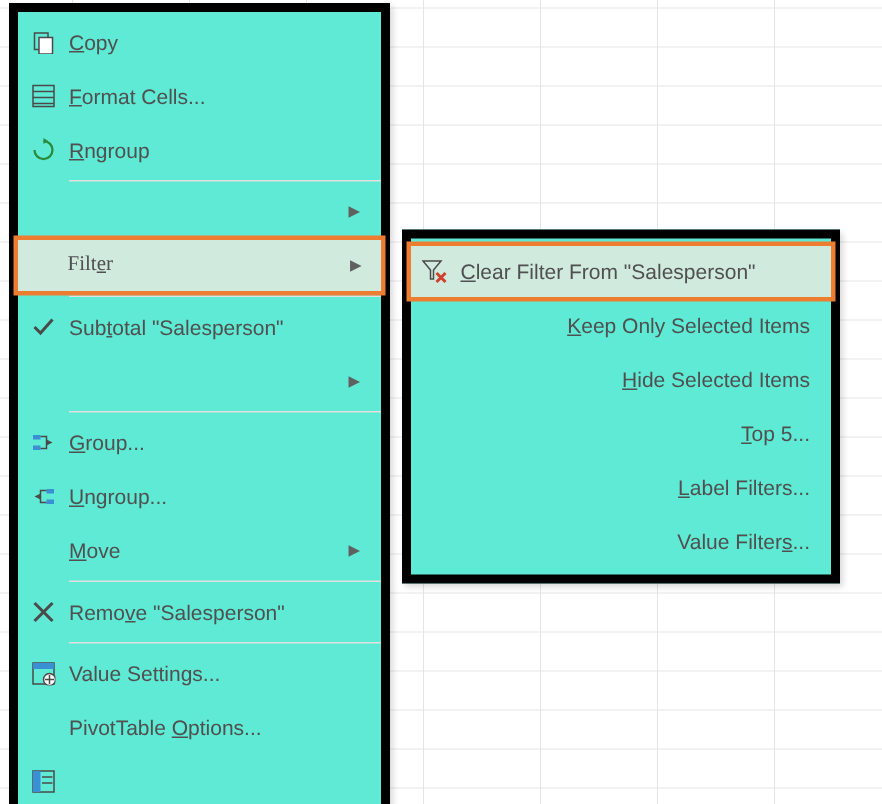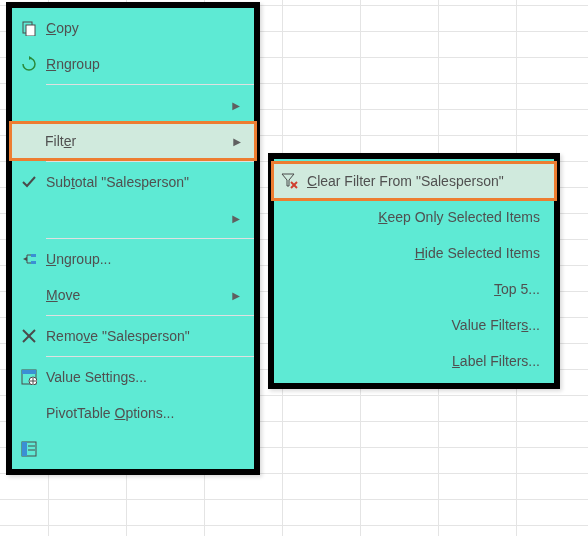--- a/index.html
+++ b/index.html
@@ -68,21 +68,21 @@
     background: #e0e0e0;
     margin: 2px 0 2px 34px;
   }
   .highlight {
     background: #d0eadd;
   }
   .boxed {
     outline: 3px solid #ed7d31;
     outline-offset: -1px;
   }
-  .main .boxed { margin: 0 -1px; width: calc(100% + 2px); }
+  .main .boxed { margin: 0 -1px; width: calc(100% + 2px); font-family: Liberation Serif, serif; }
   svg { display: block; }
   .sub .icon-col { width: 34px; }
   .sub .label { padding-left: 0; }
   .menu.sub .item { height: 36px; }
   .sub .item.plain .label { padding-left: 0px; text-align: right; }
 </style>
 </head>
 <body>
 
 <div class="grid"></div>
@@ -92,20 +92,31 @@
   <div class="item">
     <span class="icon-col">
       <svg width="16" height="16">
           <rect x="2" y="2" width="9" height="11" fill="none" stroke="#4a4a4a"></rect>
           <rect x="5" y="5" width="9" height="11" fill="#fff" stroke="#4a4a4a"></rect>
         </svg>
     </span>
     <span class="label"><span></span><span class="u">C</span><span>opy</span></span>
   </div>
 
+  <div class="item">
+    <span class="icon-col">
+      <svg width="16" height="16">
+          <rect x="1" y="1" width="14" height="14" fill="none" stroke="#4a4a4a"></rect>
+          <line x1="1" y1="5" x2="15" y2="5" stroke="#4a4a4a"></line>
+          <line x1="1" y1="9" x2="15" y2="9" stroke="#4a4a4a"></line>
+          <line x1="1" y1="13" x2="15" y2="13" stroke="#4a4a4a"></line>
+        </svg>
+    </span>
+    <span class="label"><span></span><span class="u">F</span><span>ormat Cells...</span></span>
+  </div>
 
   <div class="item">
     <span class="icon-col">
       <svg width="16" height="16">
           <path d="M8 2 A6 6 0 1 1 2 8" fill="none" stroke="#2a8a3a" stroke-width="1.5"></path>
           <polygon points="8,0 8,4 11,2" fill="#2a8a3a"></polygon>
         </svg>
     </span>
     <span class="label"><span></span><span class="u">R</span><span>ngroup</span></span>
   </div>
@@ -134,20 +145,31 @@
     <span class="label"><span>Sub</span><span class="u">t</span><span>otal "Salesperson"</span></span>
   </div>
 
   <div class="item">
     <span class="icon-col"></span>
     <span class="arrow">▶</span>
   </div>
 
   <div class="sep"></div>
 
+  <div class="item">
+    <span class="icon-col">
+      <svg width="16" height="16">
+          <rect x="1" y="3" width="5" height="3" fill="#3b8fd4"></rect>
+          <rect x="1" y="10" width="5" height="3" fill="#3b8fd4"></rect>
+          <path d="M6 4 H10 V12 H6" fill="none" stroke="#4a4a4a"></path>
+          <polygon points="10,6 10,10 14,8" fill="#4a4a4a"></polygon>
+        </svg>
+    </span>
+    <span class="label"><span></span><span class="u">G</span><span>roup...</span></span>
+  </div>
 
   <div class="item">
     <span class="icon-col">
       <svg width="16" height="16">
           <rect x="10" y="3" width="5" height="3" fill="#3b8fd4"></rect>
           <rect x="10" y="10" width="5" height="3" fill="#3b8fd4"></rect>
           <path d="M10 4 H6 V12 H10" fill="none" stroke="#4a4a4a"></path>
           <polygon points="6,6 6,10 2,8" fill="#4a4a4a"></polygon>
         </svg>
     </span>
@@ -228,21 +250,21 @@
     <span class="label"><span></span><span class="u">H</span><span>ide Selected Items</span></span>
   </div>
 
   <div class="item plain">
     <span class="icon-col"></span>
     <span class="label"><span></span><span class="u">T</span><span>op 5...</span></span>
   </div>
 
   <div class="item plain">
     <span class="icon-col"></span>
+    <span class="label"><span></span><span class="u">L</span><span>abel Filters...</span></span>
+  </div>
+
+  <div class="item plain">
+    <span class="icon-col"></span>
     <span class="label"><span>Value Filter</span><span class="u">s</span><span>...</span></span>
   </div>
 
-  <div class="item plain">
-    <span class="icon-col"></span>
-    <span class="label"><span></span><span class="u">L</span><span>abel Filters...</span></span>
-  </div>
-
 </div>
 
 </body></html>

